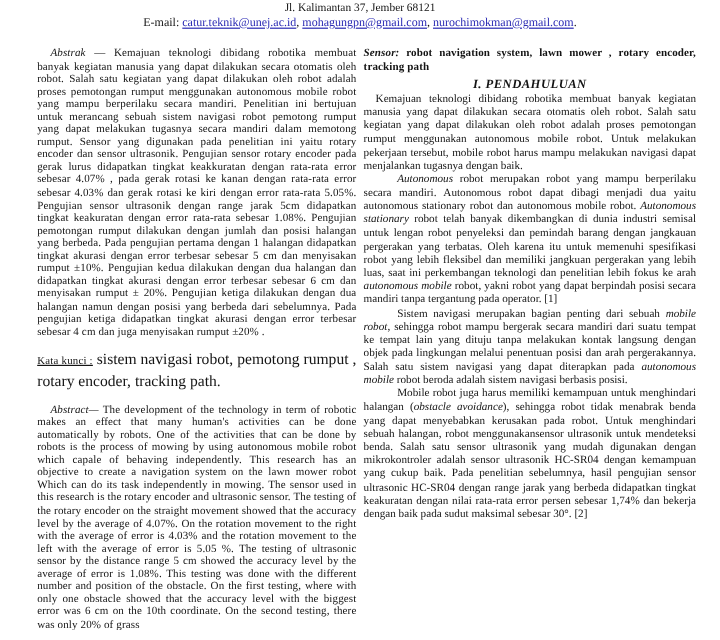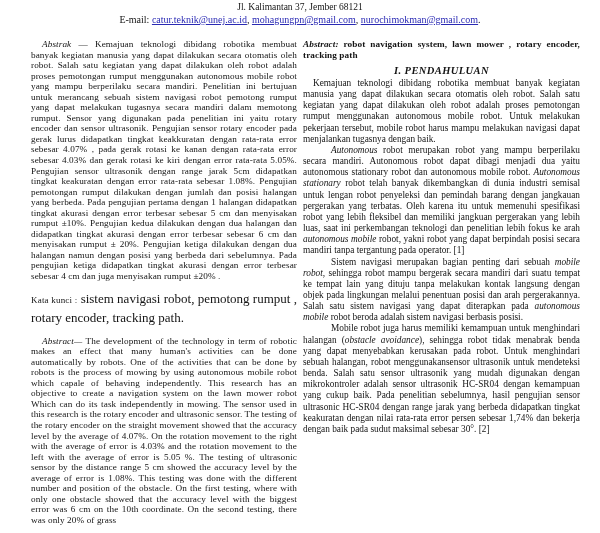--- a/index.html
+++ b/index.html
@@ -21,21 +21,21 @@
   .col-gap{ width:6px; flex:none; }
   .col-right{ width:277px; flex:none; }
 
   .abstract-block{
     margin:0; font-weight:normal; font-size:9.2px; line-height:10.55px;
     text-align:justify; text-indent:11px; letter-spacing:0.1px;
   }
   .label-italic{ font-style:italic; }
 
   .kata{ margin:8px 0 0 0; font-size:13px; line-height:17.5px; text-indent:0; }
-  .kata-label{ font-size:9px; letter-spacing:0.2px; }
+  .kata-label{ font-size:9px; letter-spacing:0.2px;text-decoration:underline; }
 
   .abstract-en{ margin-top:9px; }
 
   .keyword-block{
     margin:0; font-weight:bold; font-size:9.2px; line-height:11px;
     text-align:justify; letter-spacing:0.1px;
   }
   .section-heading{
     margin:4px 0 2px 0; text-align:center; font-weight:bold;
     font-size:10.5px; letter-spacing:0.4px;font-style:italic;
@@ -64,21 +64,21 @@
       <p class="abstract-block"><span class="label-italic">Abstrak</span><span> — </span><span>Kemajuan teknologi dibidang robotika membuat banyak kegiatan manusia yang dapat dilakukan secara otomatis oleh robot. Salah satu kegiatan yang dapat dilakukan oleh robot adalah proses pemotongan rumput menggunakan autonomous mobile robot yang mampu berperilaku secara mandiri. Penelitian ini bertujuan untuk merancang sebuah sistem navigasi robot pemotong rumput yang dapat melakukan tugasnya secara mandiri dalam memotong rumput. Sensor yang digunakan pada penelitian ini yaitu  rotary encoder dan sensor ultrasonik. Pengujian sensor rotary encoder pada gerak lurus didapatkan tingkat keakkuratan dengan rata-rata error sebesar 4.07% , pada gerak rotasi ke kanan dengan rata-rata error sebesar 4.03% dan gerak rotasi ke kiri dengan error rata-rata 5.05%. Pengujian sensor ultrasonik dengan range jarak 5cm didapatkan tingkat keakuratan dengan error rata-rata sebesar 1.08%. Pengujian pemotongan rumput dilakukan dengan jumlah dan posisi halangan yang berbeda. Pada pengujian pertama dengan 1 halangan didapatkan tingkat akurasi dengan error terbesar sebesar 5 cm dan menyisakan rumput  ±10%. Pengujian kedua dilakukan dengan dua halangan dan didapatkan tingkat akurasi dengan error terbesar sebesar 6 cm dan menyisakan rumput  ± 20%. Pengujian ketiga dilakukan dengan dua halangan namun dengan posisi yang berbeda dari sebelumnya. Pada pengujian ketiga didapatkan tingkat akurasi dengan error terbesar sebesar 4 cm dan juga menyisakan rumput ±20% .</span></p>
 
       <p class="kata"><span class="kata-label">Kata kunci :</span> <span>sistem navigasi robot, pemotong rumput , rotary encoder, tracking path.</span></p>
 
       <p class="abstract-block abstract-en"><span class="label-italic">Abstract—</span><span> The development of the technology in term of robotic makes an effect that many human's activities can be done automatically by robots. One of the activities that can be done by robots is the process of mowing by using autonomous mobile robot which capale of behaving independently. This research has an objective to create a navigation system on the lawn mower robot Which can do its task independently in mowing. The sensor used in this research is the rotary encoder and ultrasonic sensor. The testing of the rotary encoder on the straight movement showed that the accuracy level by the average of 4.07%. On the rotation movement to the right with the average of error is 4.03% and the rotation movement to the left with the average of error is 5.05 %. The testing of ultrasonic sensor by the distance range 5 cm showed the accuracy level by the average of error is 1.08%. This testing was done with the different number and position of the obstacle. On the first testing, where with only one obstacle showed that the accuracy level with the biggest error was 6 cm on the 10th coordinate. On the second testing, there was only 20% of grass</span></p>
     </div>
 
     <div class="col-gap"></div>
 
     <div class="col-right">
-      <p class="keyword-block"><span class="label-italic">Abstract:</span><span> robot navigation system, lawn mower , rotary encoder, tracking path</span></p>
+      <p class="keyword-block"><span class="label-italic">Sensor:</span><span> robot navigation system, lawn mower , rotary encoder, tracking path</span></p>
 
       <h2 class="section-heading">I. PENDAHULUAN</h2>
 
       <div class="body-paras">
           <p class="indent-small">Kemajuan teknologi dibidang robotika membuat banyak kegiatan manusia yang dapat dilakukan secara otomatis oleh robot. Salah satu kegiatan yang dapat dilakukan oleh robot adalah proses pemotongan rumput menggunakan autonomous mobile robot. Untuk melakukan pekerjaan tersebut, mobile robot harus mampu melakukan navigasi dapat menjalankan tugasnya dengan baik.</p>
           <p class="indent-large"><i>Autonomous</i> robot merupakan robot yang mampu berperilaku secara mandiri. Autonomous robot dapat dibagi menjadi dua yaitu autonomous stationary robot dan autonomous mobile robot. <i>Autonomous stationary</i> robot telah banyak dikembangkan di dunia industri semisal untuk lengan robot penyeleksi dan pemindah barang dengan jangkauan pergerakan yang terbatas. Oleh karena itu untuk memenuhi spesifikasi robot yang lebih fleksibel dan memiliki jangkuan pergerakan yang lebih luas, saat ini perkembangan teknologi dan penelitian lebih fokus ke arah <i>autonomous mobile</i> robot, yakni robot yang dapat berpindah posisi secara mandiri tanpa tergantung pada operator. [1]</p>
           <p class="indent-large">Sistem navigasi merupakan bagian penting dari sebuah <i>mobile robot</i>, sehingga robot mampu bergerak secara mandiri dari suatu tempat ke tempat lain yang dituju tanpa melakukan kontak langsung dengan objek pada lingkungan melalui penentuan posisi dan arah pergerakannya. Salah satu sistem navigasi yang dapat diterapkan pada <i>autonomous mobile</i> robot beroda adalah sistem navigasi berbasis posisi.</p>
           <p class="indent-large">Mobile robot juga harus memiliki kemampuan untuk menghindari halangan (<i>obstacle avoidance</i>), sehingga robot tidak menabrak benda yang dapat menyebabkan kerusakan pada robot. Untuk menghindari sebuah halangan, robot menggunakansensor ultrasonik untuk mendeteksi benda. Salah satu sensor ultrasonik yang mudah digunakan dengan mikrokontroler adalah sensor ultrasonik HC-SR04 dengan kemampuan yang cukup baik. Pada penelitian sebelumnya, hasil pengujian sensor ultrasonic HC-SR04 dengan range jarak yang berbeda didapatkan tingkat keakuratan dengan nilai rata-rata error persen sebesar 1,74% dan bekerja dengan baik pada sudut maksimal sebesar 30°. [2]</p>
         </div>
     </div>

